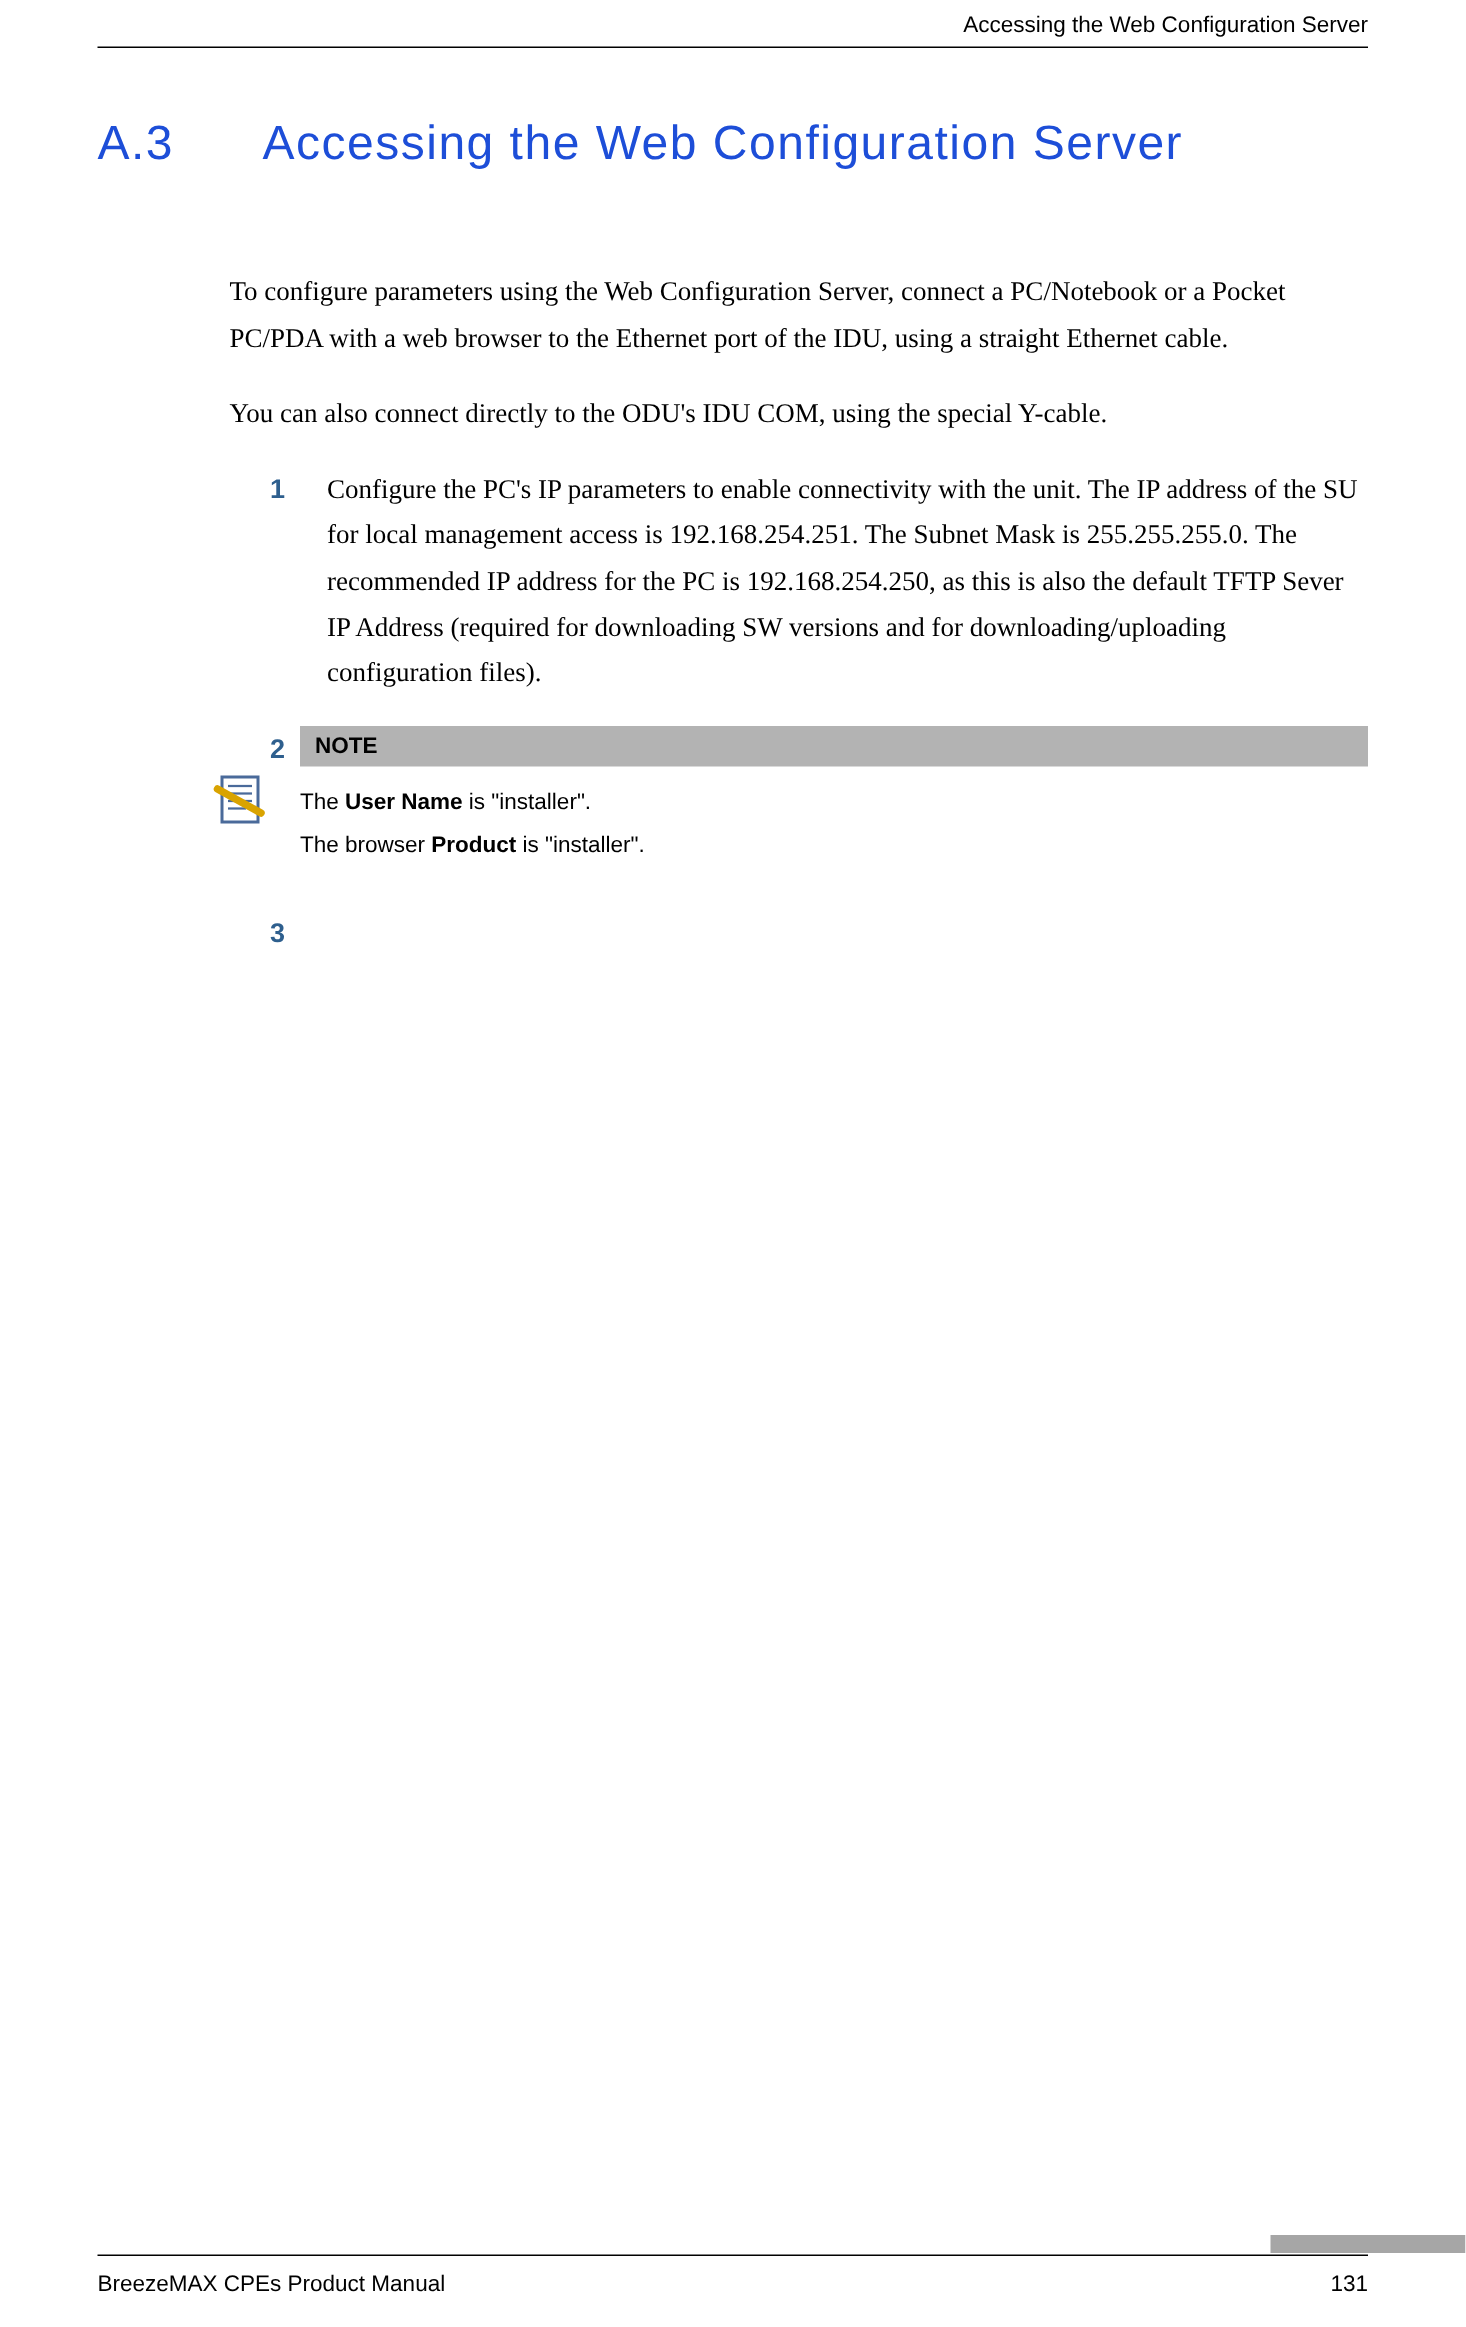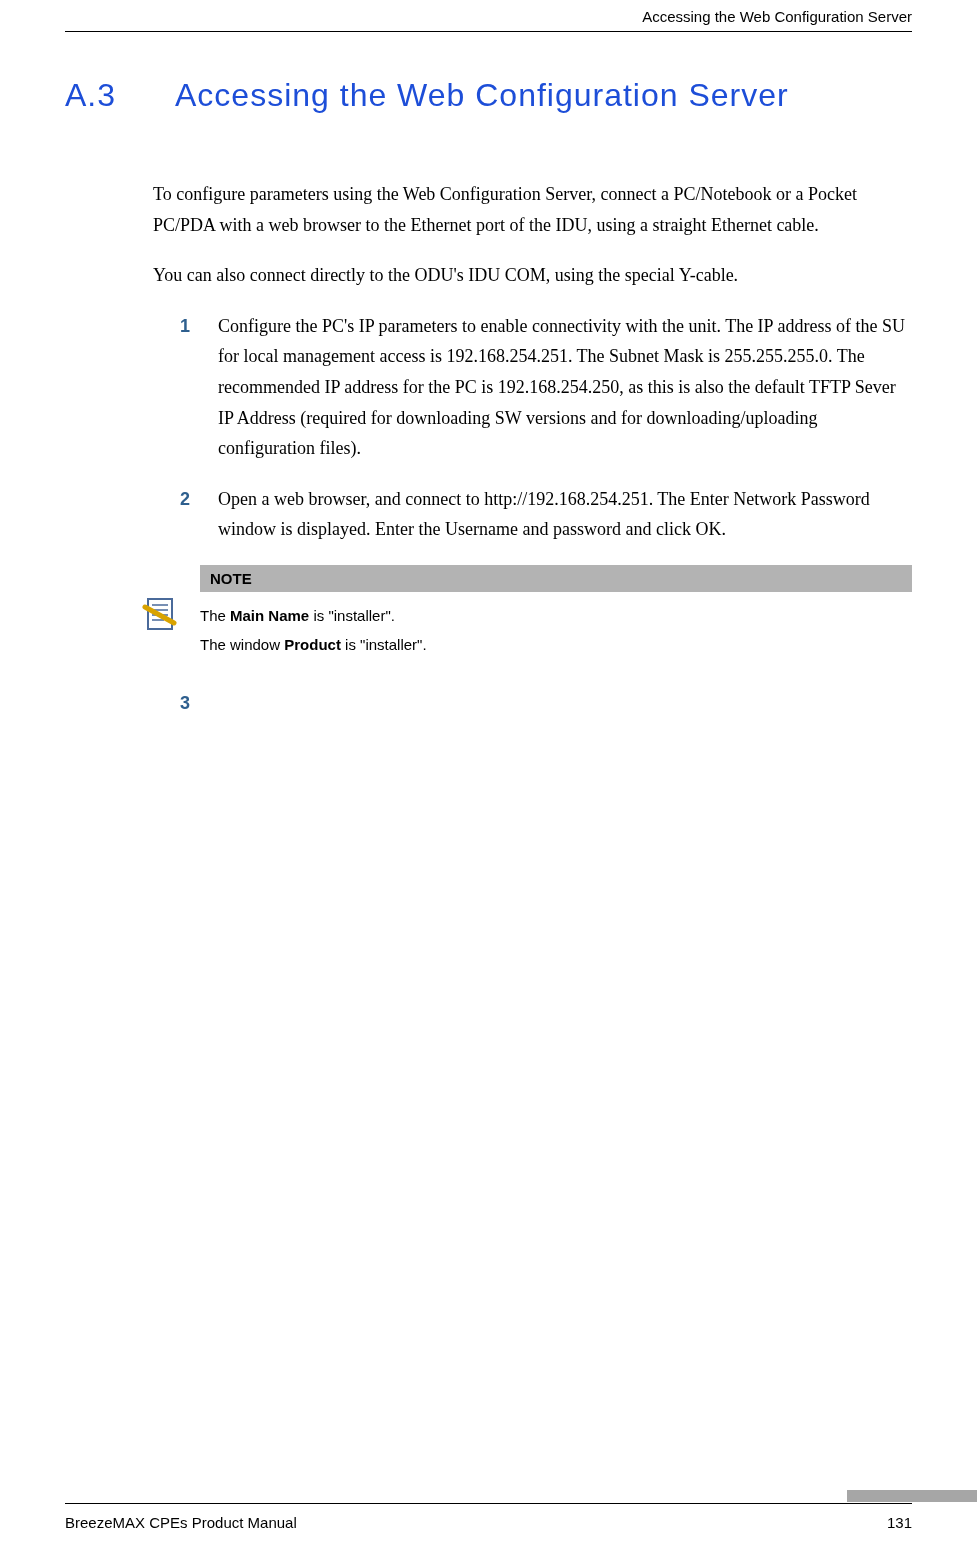--- a/index.html
+++ b/index.html
@@ -132,44 +132,43 @@
 <p class="body-text">To configure parameters using the Web Configuration Server, connect a PC/Notebook or a Pocket PC/PDA with a web browser to the Ethernet port of the IDU, using a straight Ethernet cable.</p>
 <p class="body-text">You can also connect directly to the ODU's IDU COM, using the special Y-cable.</p>
 
 <ol class="numbered-list">
   <li>
     <span class="list-num">1</span>
     <span>Configure the PC's IP parameters to enable connectivity with the unit. The IP address of the SU for local management access is 192.168.254.251. The Subnet Mask is 255.255.255.0. The recommended IP address for the PC is 192.168.254.250, as this is also the default TFTP Sever IP Address (required for downloading SW versions and for downloading/uploading configuration files).</span>
   </li>
   <li>
     <span class="list-num">2</span>
-    <span>Open a web browser, and connect to http://192.168.254.251. The Enter Network Password window is displayed. Enter the Username and password and click OK.</span>
   </li>
 </ol>
 
 <div class="note-block">
   <div class="note-icon">
     <svg viewBox="0 0 40 40" width="40" height="40">
       <rect x="8" y="4" width="24" height="30" fill="#fff" stroke="#4a6a9a" stroke-width="2"></rect>
       <line x1="12" y1="10" x2="28" y2="10" stroke="#4a6a9a" stroke-width="1.5"></line>
       <line x1="12" y1="15" x2="28" y2="15" stroke="#4a6a9a" stroke-width="1.5"></line>
       <line x1="12" y1="20" x2="28" y2="20" stroke="#4a6a9a" stroke-width="1.5"></line>
       <line x1="12" y1="25" x2="24" y2="25" stroke="#4a6a9a" stroke-width="1.5"></line>
       <path d="M 5 12 L 34 28" stroke="#d9a300" stroke-width="5" stroke-linecap="round"></path>
       <path d="M 3 10 L 7 14 L 5 12" fill="#d9a300"></path>
     </svg>
   </div>
   <div class="note-content">
     <div class="note-header">NOTE</div>
     <div class="note-body">
       <p>
-        <span>The </span><span class="bold">Main Name</span><span> is "installer".</span>
+        <span>The </span><span class="bold">User Name</span><span> is "installer".</span>
       </p>
       <p>
-        <span>The window </span><span class="bold">Product</span><span> is "installer".</span>
+        <span>The browser </span><span class="bold">Product</span><span> is "installer".</span>
       </p>
     </div>
   </div>
 </div>
 
 <ol class="numbered-list">
   <li>
     <span class="list-num">3</span>
   </li>
 </ol>

